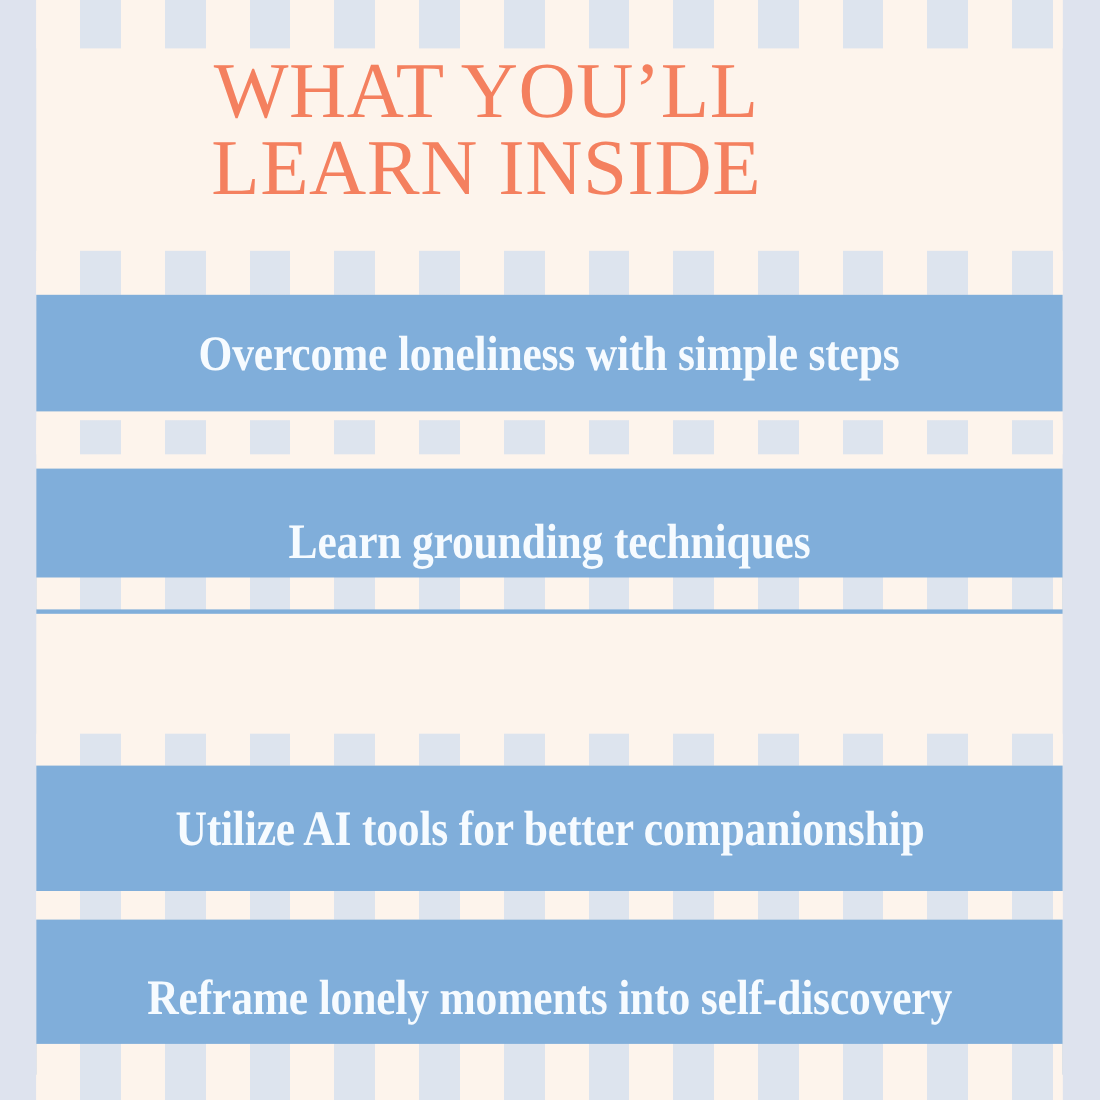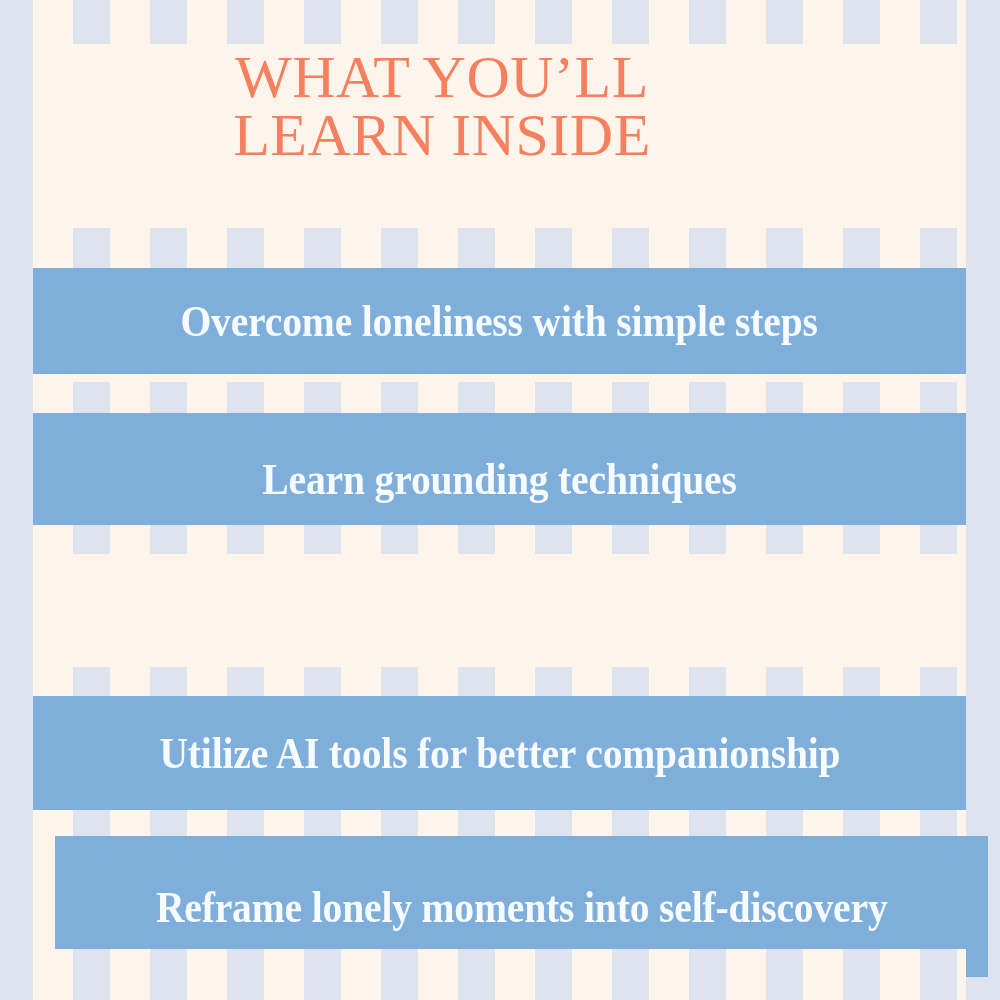--- a/index.html
+++ b/index.html
@@ -46,21 +46,21 @@
   .stripes-bottom { top: 949px; height: 51px; }
 
   
   .heading {
     position: absolute;
     left: 33px;
     top: 48px;
     width: 818px;
     text-align: center;
     color: #f4805f;
-    font-size: 60px;
+    font-size: 72px;
     line-height: 0.97;
     letter-spacing: 0.5px;
     font-weight: 400;
     font-family: "Liberation Serif", "DejaVu Serif", serif;
   }
   .heading .line { display: block; white-space: nowrap; }
 
   
   .bar {
     position: absolute;
@@ -76,24 +76,24 @@
     color: #f6fbff;
     font-weight: 700;
     font-family: "Liberation Serif", "DejaVu Serif", serif;
     white-space: nowrap;
     text-align: center;
     transform: scaleX(0.88);
     transform-origin: center center;
     letter-spacing: -0.2px;
   }
   .bar1 { top: 268px; height: 106px; }
-  .bar2 { top: 413px; height: 132px; }
+  .bar2 { top: 426px; height: 132px; }
   .bar3 { top: 554px; height: 113px; }
   .bar4 { top: 696px; height: 114px; align-items: center; }
-  .bar5 { top: 836px; height: 141px; margin-left: 22px; }
+  .bar5 { top: 836px; height: 141px; }
 
   .bar1 .bar-text { font-size: 45px; }
   .bar2 .bar-text { font-size: 45px; }
   .bar3 .bar-text { font-size: 45px; }
   .bar4 .bar-text { font-size: 45px; }
   .bar5 .bar-text { font-size: 45px; }
 </style>
 </head>
 <body>
 

